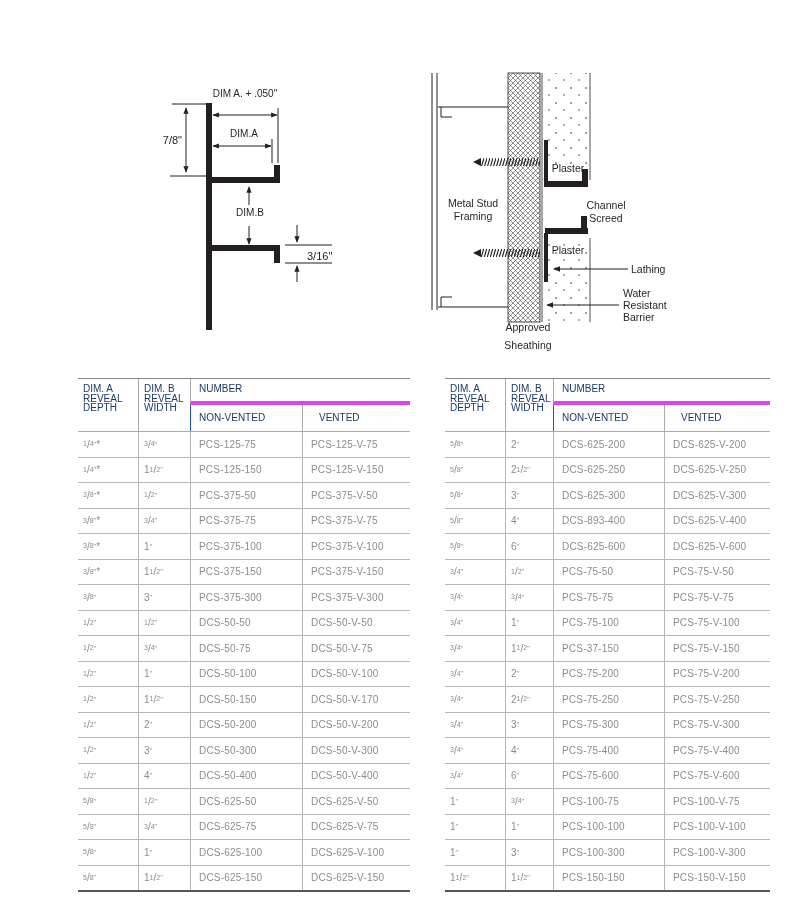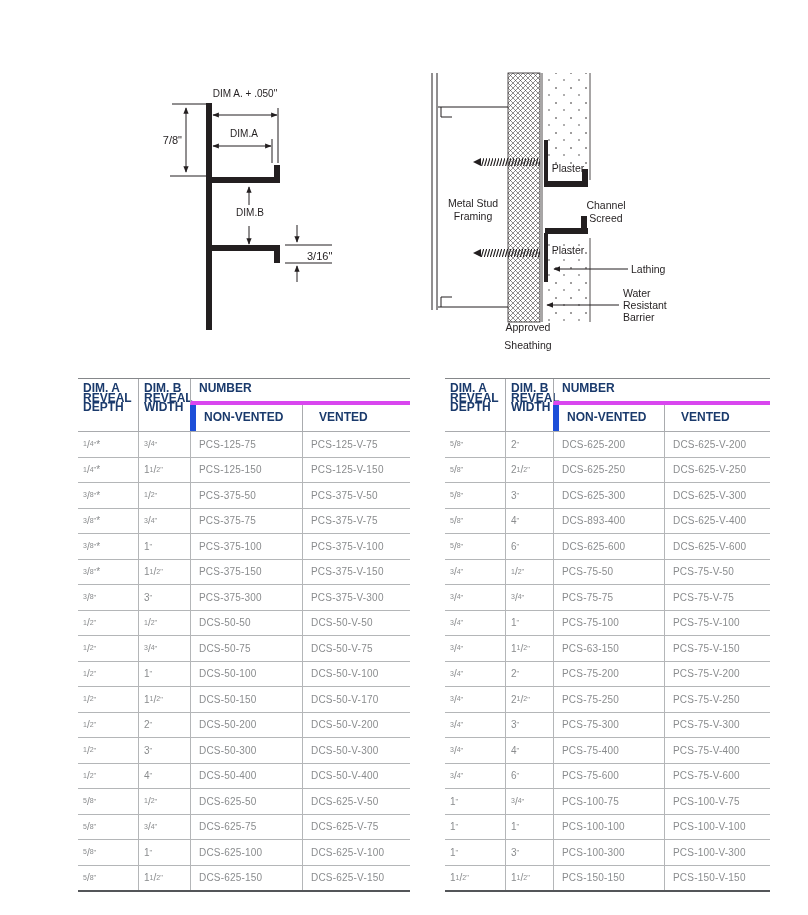--- a/index.html
+++ b/index.html
@@ -9,28 +9,28 @@
   .doc-title{position:absolute;left:8px;top:6px;width:102px;text-align:center;
              color:#1d3868;font-weight:bold;font-size:11px;line-height:12.5px;letter-spacing:.1px;}
   
   .svg-abs{position:absolute;}
   svg text{font-family:"Liberation Sans", sans-serif;}
   
   .ptable{position:absolute;top:378px;border-top:1px solid #85878a;border-bottom:2px solid #545659;}
   .t-left{left:78px;width:332px;}
   .t-right{left:445px;width:325px;}
   .thead{display:grid;grid-template-rows:26px 26px;border-bottom:1px solid #a9abae;
-         color:#1a3a6c;font-weight:bold;font-size:12px;line-height:9.5px;}
+         color:#1a3a6c;font-weight:normal;font-size:10px;line-height:9.5px;}
   .t-left .thead,.t-left .tbody .trow{grid-template-columns:60px 52px 112px 108px;}
   .t-right .thead,.t-right .tbody .trow{grid-template-columns:60px 48px 111px 106px;}
   .h{white-space:pre-line;padding-left:5px;display:flex;align-items:flex-start;padding-top:5px;}
   .ha{grid-area:1/1/3/2;}
   .hb{grid-area:1/2/3/3;border-left:1px solid #a9abae;}
   .hn{grid-area:1/3/2/5;border-left:1px solid #a9abae;border-bottom:4px solid #d946ef;padding-left:8px;}
-  .hnv{grid-area:2/3/3/4;border-left:6px solid #1d4ed8;padding-left:8px;align-items:center;padding-top:0;}
+  .hnv{grid-area:2/3/3/4;border-left:1px solid #1d4ed8;padding-left:8px;align-items:center;padding-top:0;}
   .hv{grid-area:2/4/3/5;border-left:1px solid #a9abae;padding-left:16px;align-items:center;padding-top:0;}
   .trow{display:grid;height:24.5px;border-bottom:1px solid #b4b6b8;color:#8a8c8e;}
   .tbody .trow:last-child{border-bottom:none;}
   .cell{display:flex;align-items:center;padding-left:5px;font-size:10px;}
   .cell.c2,.cell.c3{padding-left:8px;font-size:10px;letter-spacing:.2px;}
   .cell.c1,.cell.c2,.cell.c3{border-left:1px solid #b4b6b8;}
   .cell sup{font-size:7px;vertical-align:3px;line-height:0;}
   .cell sub{font-size:7px;vertical-align:-2px;line-height:0;}
   .cell .q{font-size:7.5px;vertical-align:3px;}
   
@@ -325,21 +325,21 @@
         </div>
         <div class="trow">
           <div class="cell c0"><sup>3</sup>/<sub>4</sub><span class="q">"</span></div>
           <div class="cell c1">1<span class="q">"</span></div>
           <div class="cell c2">PCS-75-100</div>
           <div class="cell c3">PCS-75-V-100</div>
         </div>
         <div class="trow">
           <div class="cell c0"><sup>3</sup>/<sub>4</sub><span class="q">"</span></div>
           <div class="cell c1">1<sup>1</sup>/<sub>2</sub><span class="q">"</span></div>
-          <div class="cell c2">PCS-63-150</div>
+          <div class="cell c2">PCS-37-150</div>
           <div class="cell c3">PCS-75-V-150</div>
         </div>
         <div class="trow">
           <div class="cell c0"><sup>3</sup>/<sub>4</sub><span class="q">"</span></div>
           <div class="cell c1">2<span class="q">"</span></div>
           <div class="cell c2">PCS-75-200</div>
           <div class="cell c3">PCS-75-V-200</div>
         </div>
         <div class="trow">
           <div class="cell c0"><sup>3</sup>/<sub>4</sub><span class="q">"</span></div>

